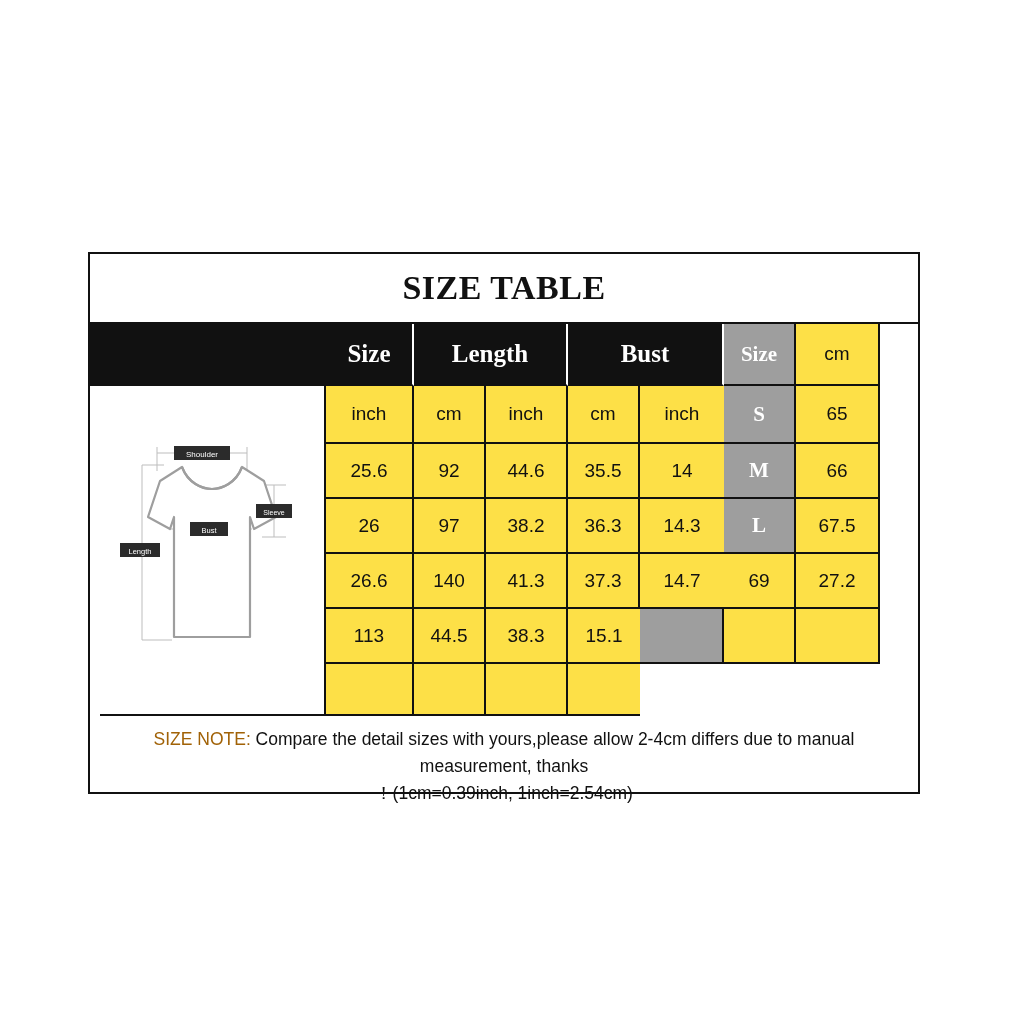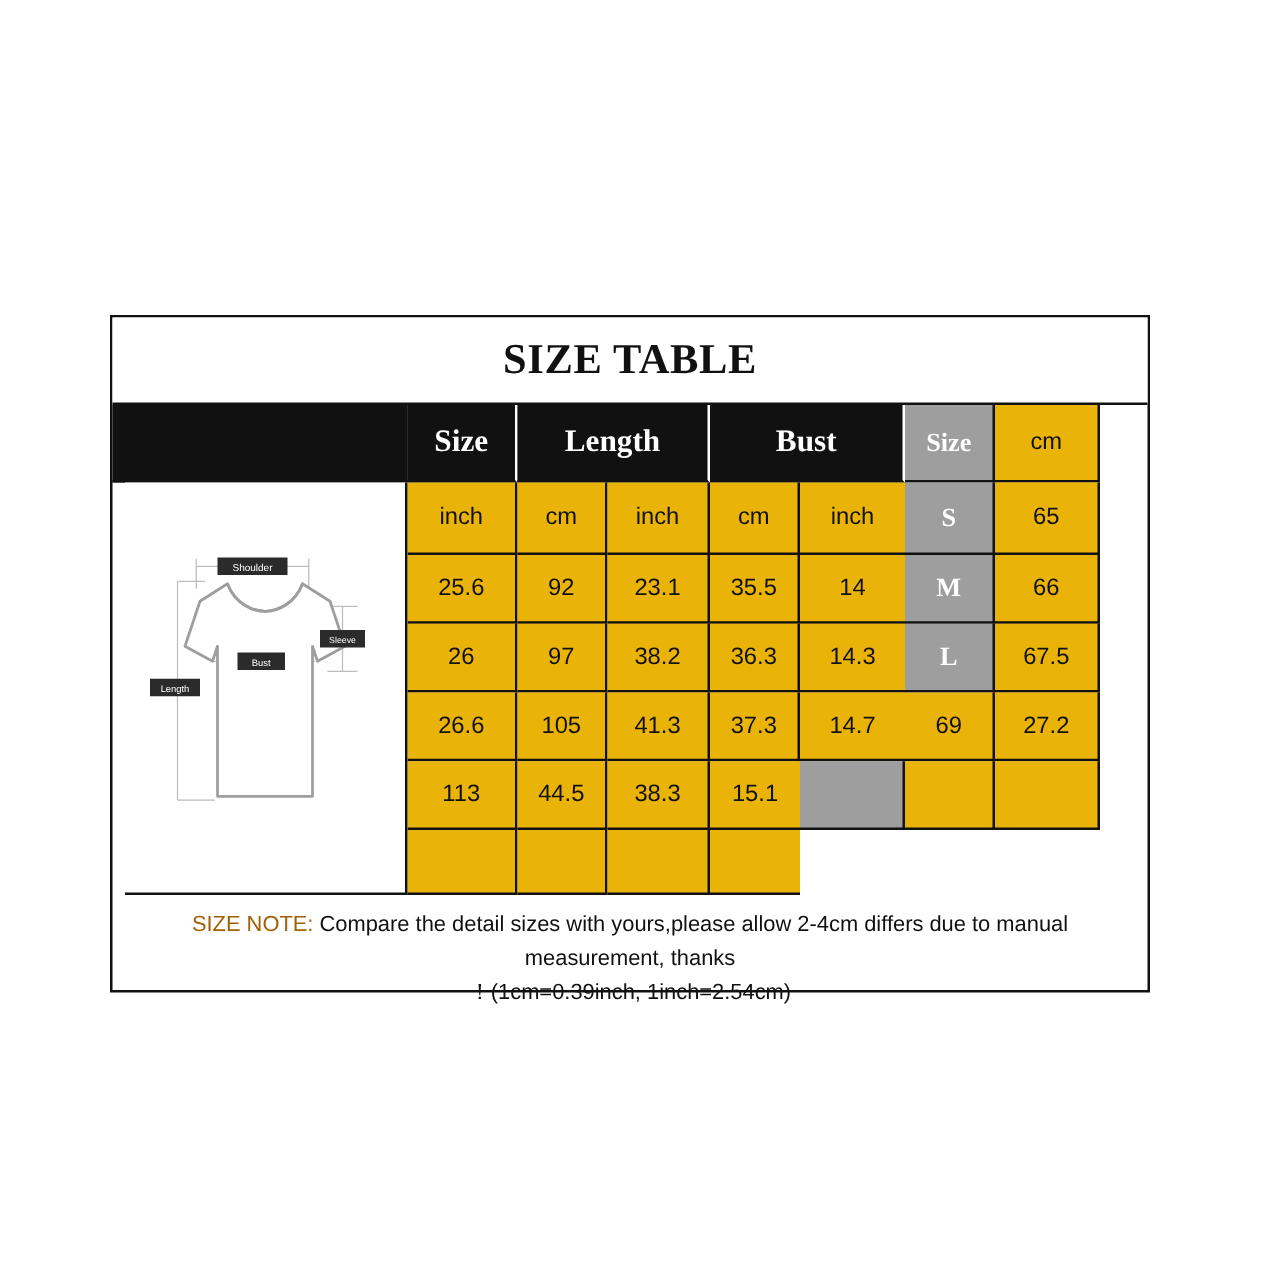--- a/index.html
+++ b/index.html
@@ -53,21 +53,21 @@
   }
   .cell {
     box-sizing: border-box;
     border-right: 2px solid #111111;
     border-bottom: 2px solid #111111;
     display: flex;
     align-items: center;
     justify-content: center;
     font-size: 19px;
     color: #111111;
-    background: #eab308;
+    background: #fde047;
   }
   .cell.last-col { border-right: none; }
 
   
   .hdr {
     background: #111111;
     color: #ffffff;
     font-family: "Liberation Serif", serif;
     font-weight: bold;
     font-size: 25px;
@@ -177,36 +177,36 @@
       <div class="cell">inch</div>
       <div class="cell">cm</div>
       <div class="cell">inch</div>
       <div class="cell">cm</div>
       <div class="cell last-col">inch</div>
 
       <div class="cell grey">S</div>
       <div class="cell">65</div>
       <div class="cell">25.6</div>
       <div class="cell">92</div>
-      <div class="cell">23.1</div>
+      <div class="cell">44.6</div>
       <div class="cell">35.5</div>
       <div class="cell last-col">14</div>
 
       <div class="cell grey">M</div>
       <div class="cell">66</div>
       <div class="cell">26</div>
       <div class="cell">97</div>
       <div class="cell">38.2</div>
       <div class="cell">36.3</div>
       <div class="cell last-col">14.3</div>
 
       <div class="cell grey">L</div>
       <div class="cell">67.5</div>
       <div class="cell">26.6</div>
-      <div class="cell">105</div>
+      <div class="cell">140</div>
       <div class="cell">41.3</div>
       <div class="cell">37.3</div>
       <div class="cell last-col">14.7</div>
 
       <div class="cell">69</div>
       <div class="cell">27.2</div>
       <div class="cell">113</div>
       <div class="cell">44.5</div>
       <div class="cell">38.3</div>
       <div class="cell last-col">15.1</div>

